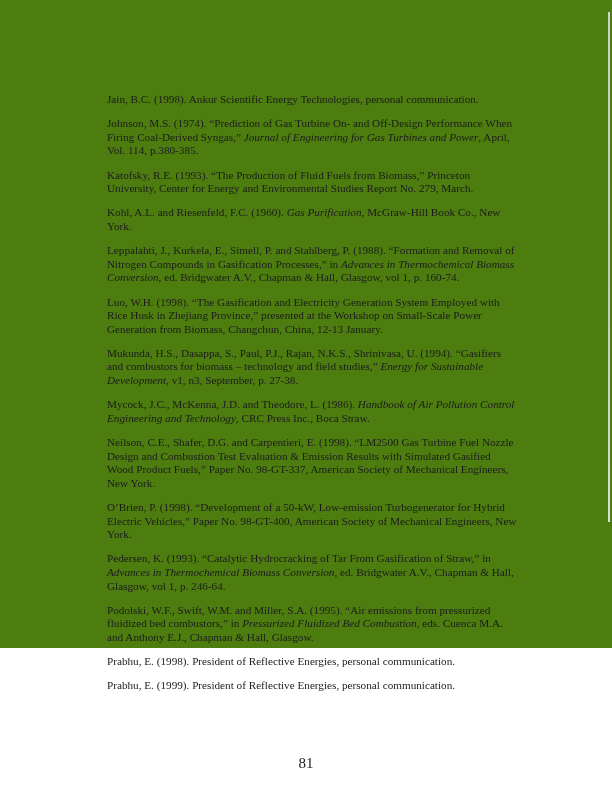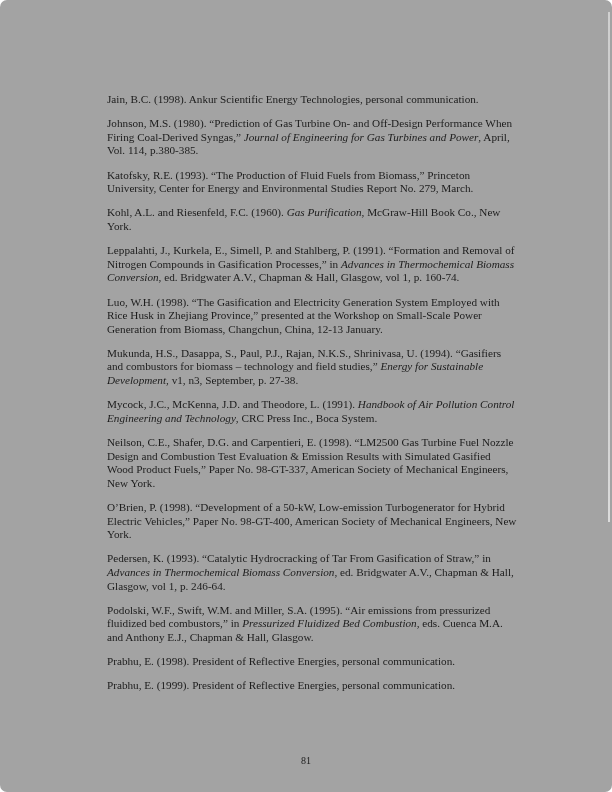--- a/index.html
+++ b/index.html
@@ -1,51 +1,50 @@
 <!DOCTYPE html>
 <html><head>
 <meta charset="utf-8">
 <style>
   html, body { margin: 0; padding: 0; background: #ffffff; }
   body { width: 612px; height: 792px; position: relative; overflow: hidden; }
   .page {
-    position: absolute; left: 0; top: 0; width: 612px; height: 792px;
-    background: #a3a3a3;
-    border-radius: 7px;
+    position: absolute; left: 0; top: 0; width: 612px; height: 648px;
+    background: #4d7c0f;
   }
   .edge-line {
     position: absolute; left: 608px; top: 12px; width: 2px; height: 510px;
     background: linear-gradient(to bottom, #d0d0d0, #c4c4c4 50%, #dcdcdc);
   }
   .refs {
     position: absolute; left: 107px; top: 93px; width: 410px;
     font-family: "Liberation Serif", serif;
     font-size: 11.2px; line-height: 13.6px; color: #1c1c1c;
   }
   .ref { margin: 0 0 10.6px 0; padding: 0; }
   .ref i { }
   .page-number {
     position: absolute; left: 0; width: 612px; top: 755px; text-align: center;
-    font-family: "Liberation Serif", serif; font-size: 10px; color: #1c1c1c;
+    font-family: "Liberation Serif", serif; font-size: 15px; color: #1c1c1c;
   }
 </style>
 </head>
 <body>
 
 <div class="page">
   <div class="edge-line"></div>
   <div class="refs" id="refs">
       <p class="ref"><span>Jain, B.C. (1998). Ankur Scientific Energy Technologies, personal communication.</span></p>
-      <p class="ref"><span>Johnson, M.S. (1980). “Prediction of Gas Turbine On- and Off-Design Performance When Firing Coal-Derived Syngas,” </span><i>Journal of Engineering for Gas Turbines and Power</i><span>, April, Vol. 114, p.380-385.</span></p>
+      <p class="ref"><span>Johnson, M.S. (1974). “Prediction of Gas Turbine On- and Off-Design Performance When Firing Coal-Derived Syngas,” </span><i>Journal of Engineering for Gas Turbines and Power</i><span>, April, Vol. 114, p.380-385.</span></p>
       <p class="ref"><span>Katofsky, R.E. (1993). “The Production of Fluid Fuels from Biomass,” Princeton University, Center for Energy and Environmental Studies Report No. 279, March.</span></p>
       <p class="ref"><span>Kohl, A.L. and Riesenfeld, F.C. (1960). </span><i>Gas Purification</i><span>, McGraw-Hill Book Co., New York.</span></p>
-      <p class="ref"><span>Leppalahti, J., Kurkela, E., Simell, P. and Stahlberg, P. (1991). “Formation and Removal of Nitrogen Compounds in Gasification Processes,” in </span><i>Advances in Thermochemical Biomass Conversion</i><span>, ed. Bridgwater A.V., Chapman &amp; Hall, Glasgow, vol 1, p. 160-74.</span></p>
+      <p class="ref"><span>Leppalahti, J., Kurkela, E., Simell, P. and Stahlberg, P. (1988). “Formation and Removal of Nitrogen Compounds in Gasification Processes,” in </span><i>Advances in Thermochemical Biomass Conversion</i><span>, ed. Bridgwater A.V., Chapman &amp; Hall, Glasgow, vol 1, p. 160-74.</span></p>
       <p class="ref"><span>Luo, W.H. (1998). “The Gasification and Electricity Generation System Employed with Rice Husk in Zhejiang Province,” presented at the Workshop on Small-Scale Power Generation from Biomass, Changchun, China, 12-13 January.</span></p>
       <p class="ref"><span>Mukunda, H.S., Dasappa, S., Paul, P.J., Rajan, N.K.S., Shrinivasa, U. (1994). “Gasifiers and combustors for biomass – technology and field studies,” </span><i>Energy for Sustainable Development</i><span>, v1, n3, September, p. 27-38.</span></p>
-      <p class="ref"><span>Mycock, J.C., McKenna, J.D. and Theodore, L. (1991). </span><i>Handbook of Air Pollution Control Engineering and Technology</i><span>, CRC Press Inc., Boca System.</span></p>
+      <p class="ref"><span>Mycock, J.C., McKenna, J.D. and Theodore, L. (1986). </span><i>Handbook of Air Pollution Control Engineering and Technology</i><span>, CRC Press Inc., Boca Straw.</span></p>
       <p class="ref"><span>Neilson, C.E., Shafer, D.G. and Carpentieri, E. (1998). “LM2500 Gas Turbine Fuel Nozzle Design and Combustion Test Evaluation &amp; Emission Results with Simulated Gasified Wood Product Fuels,” Paper No. 98-GT-337, American Society of Mechanical Engineers, New York.</span></p>
       <p class="ref"><span>O’Brien, P. (1998). “Development of a 50-kW, Low-emission Turbogenerator for Hybrid Electric Vehicles,” Paper No. 98-GT-400, American Society of Mechanical Engineers, New York.</span></p>
       <p class="ref"><span>Pedersen, K. (1993). “Catalytic Hydrocracking of Tar From Gasification of Straw,” in </span><i>Advances in Thermochemical Biomass Conversion</i><span>, ed. Bridgwater A.V., Chapman &amp; Hall, Glasgow, vol 1, p. 246-64.</span></p>
       <p class="ref"><span>Podolski, W.F., Swift, W.M. and Miller, S.A. (1995). “Air emissions from pressurized fluidized bed combustors,” in </span><i>Pressurized Fluidized Bed Combustion</i><span>, eds. Cuenca M.A. and Anthony E.J., Chapman &amp; Hall, Glasgow.</span></p>
       <p class="ref"><span>Prabhu, E. (1998). President of Reflective Energies, personal communication.</span></p>
       <p class="ref"><span>Prabhu, E. (1999). President of Reflective Energies, personal communication.</span></p>
     </div>
   <div class="page-number">81</div>
 </div>
 

